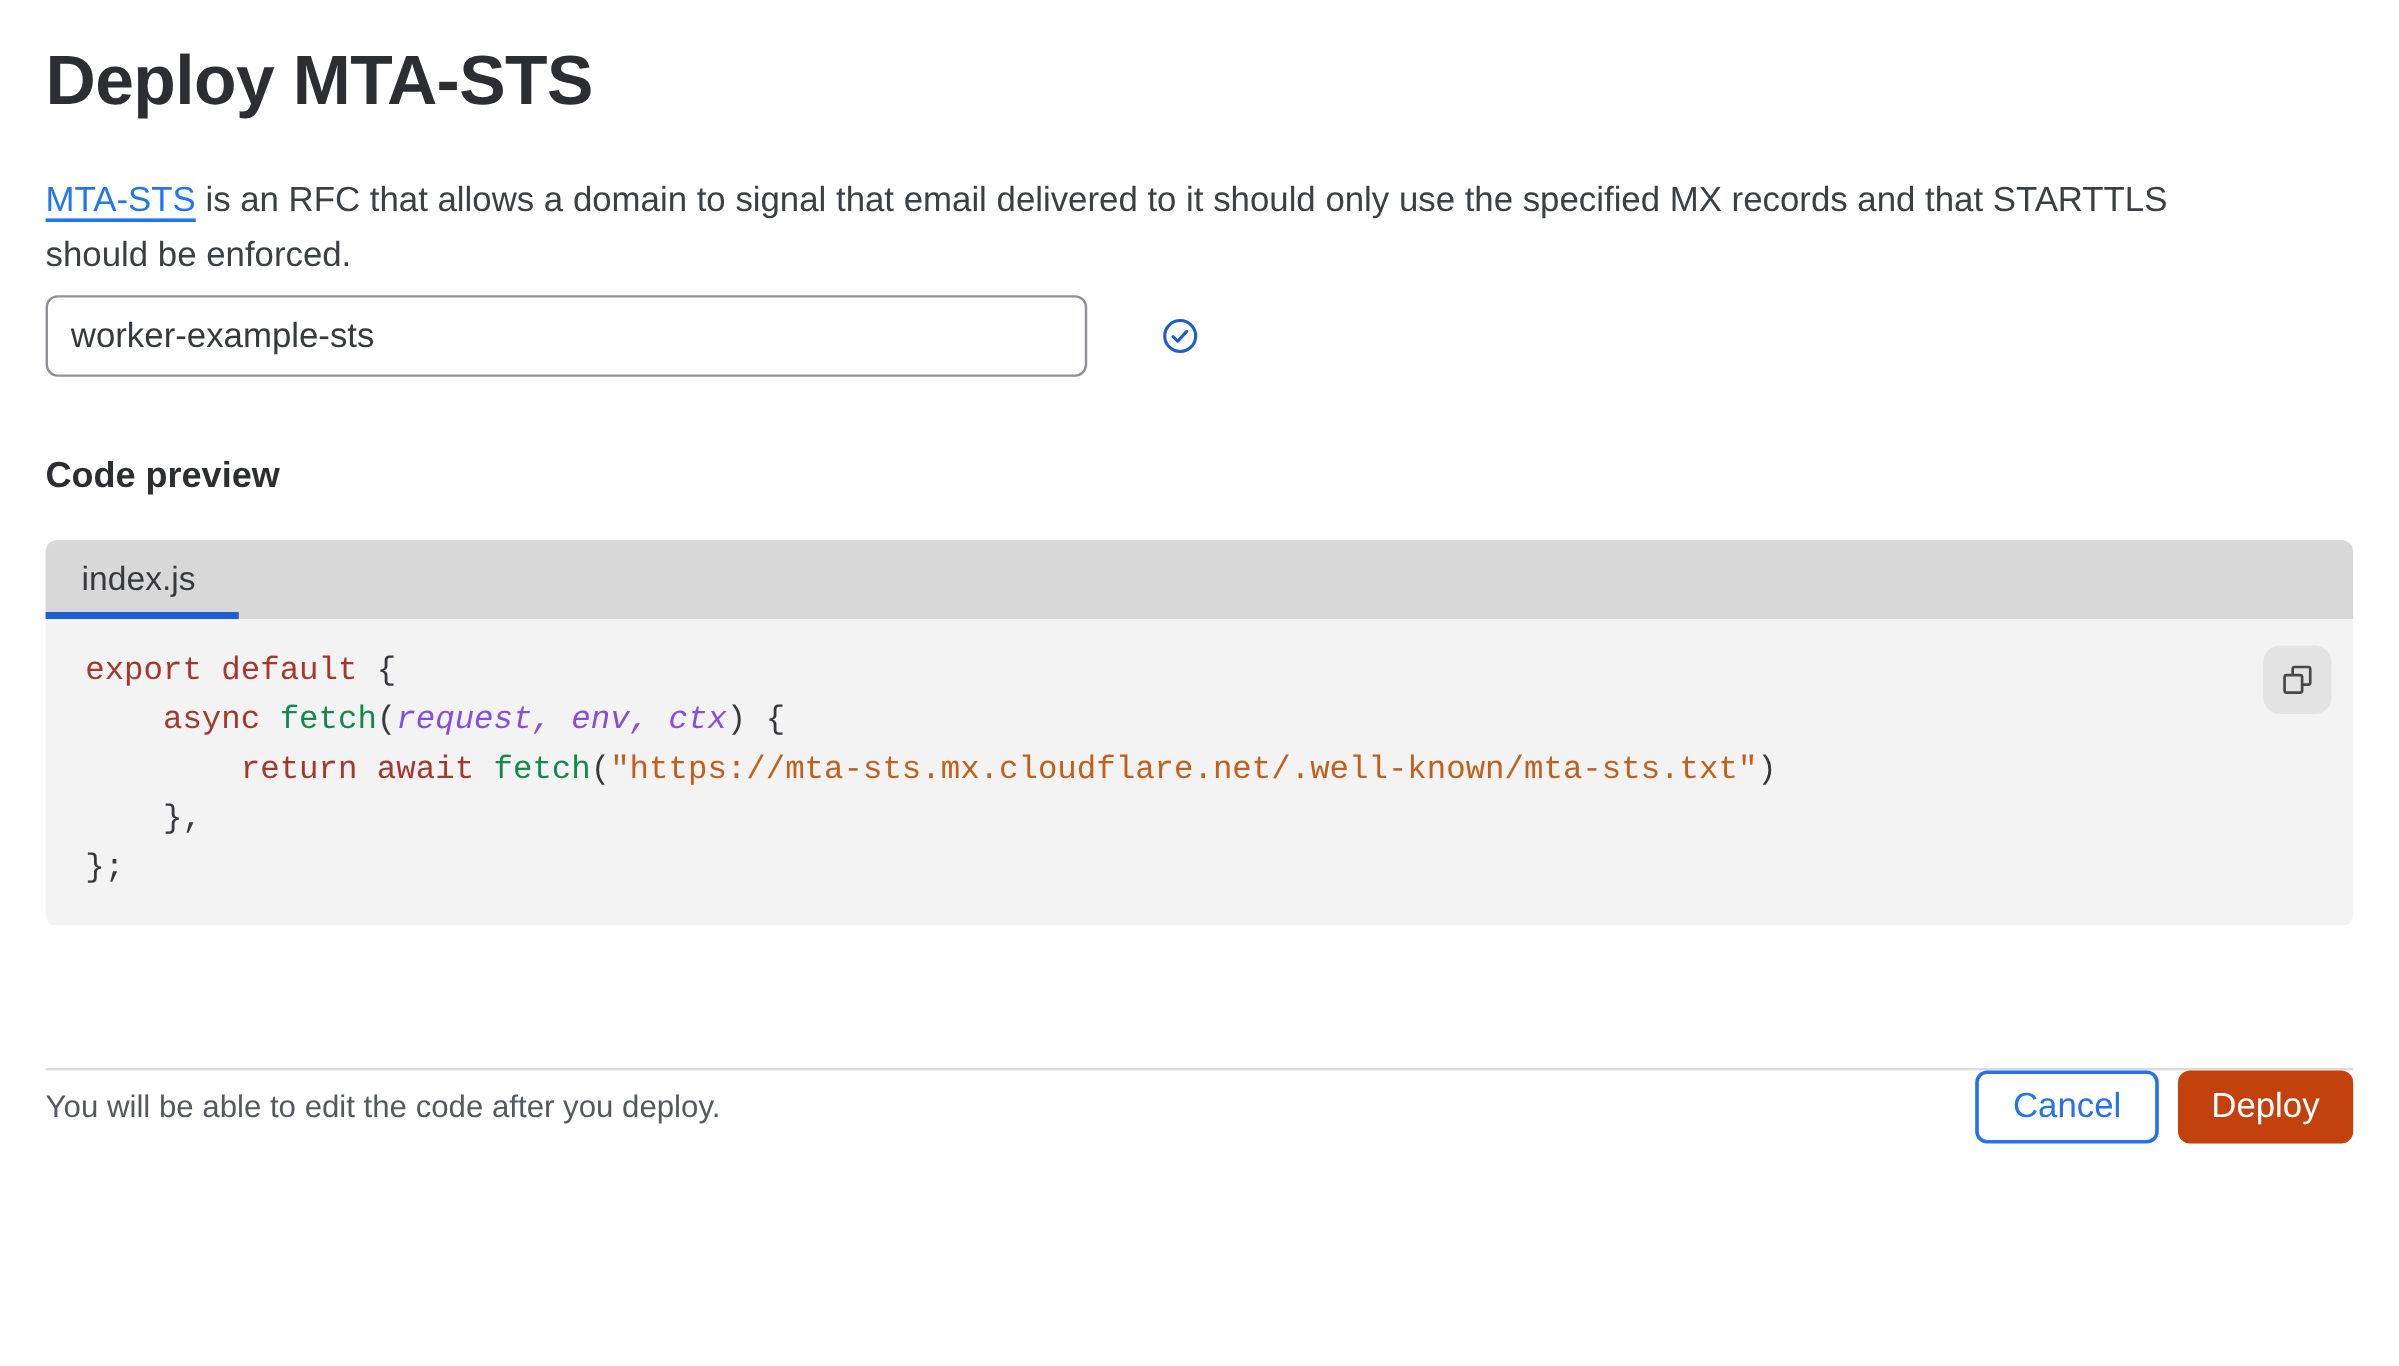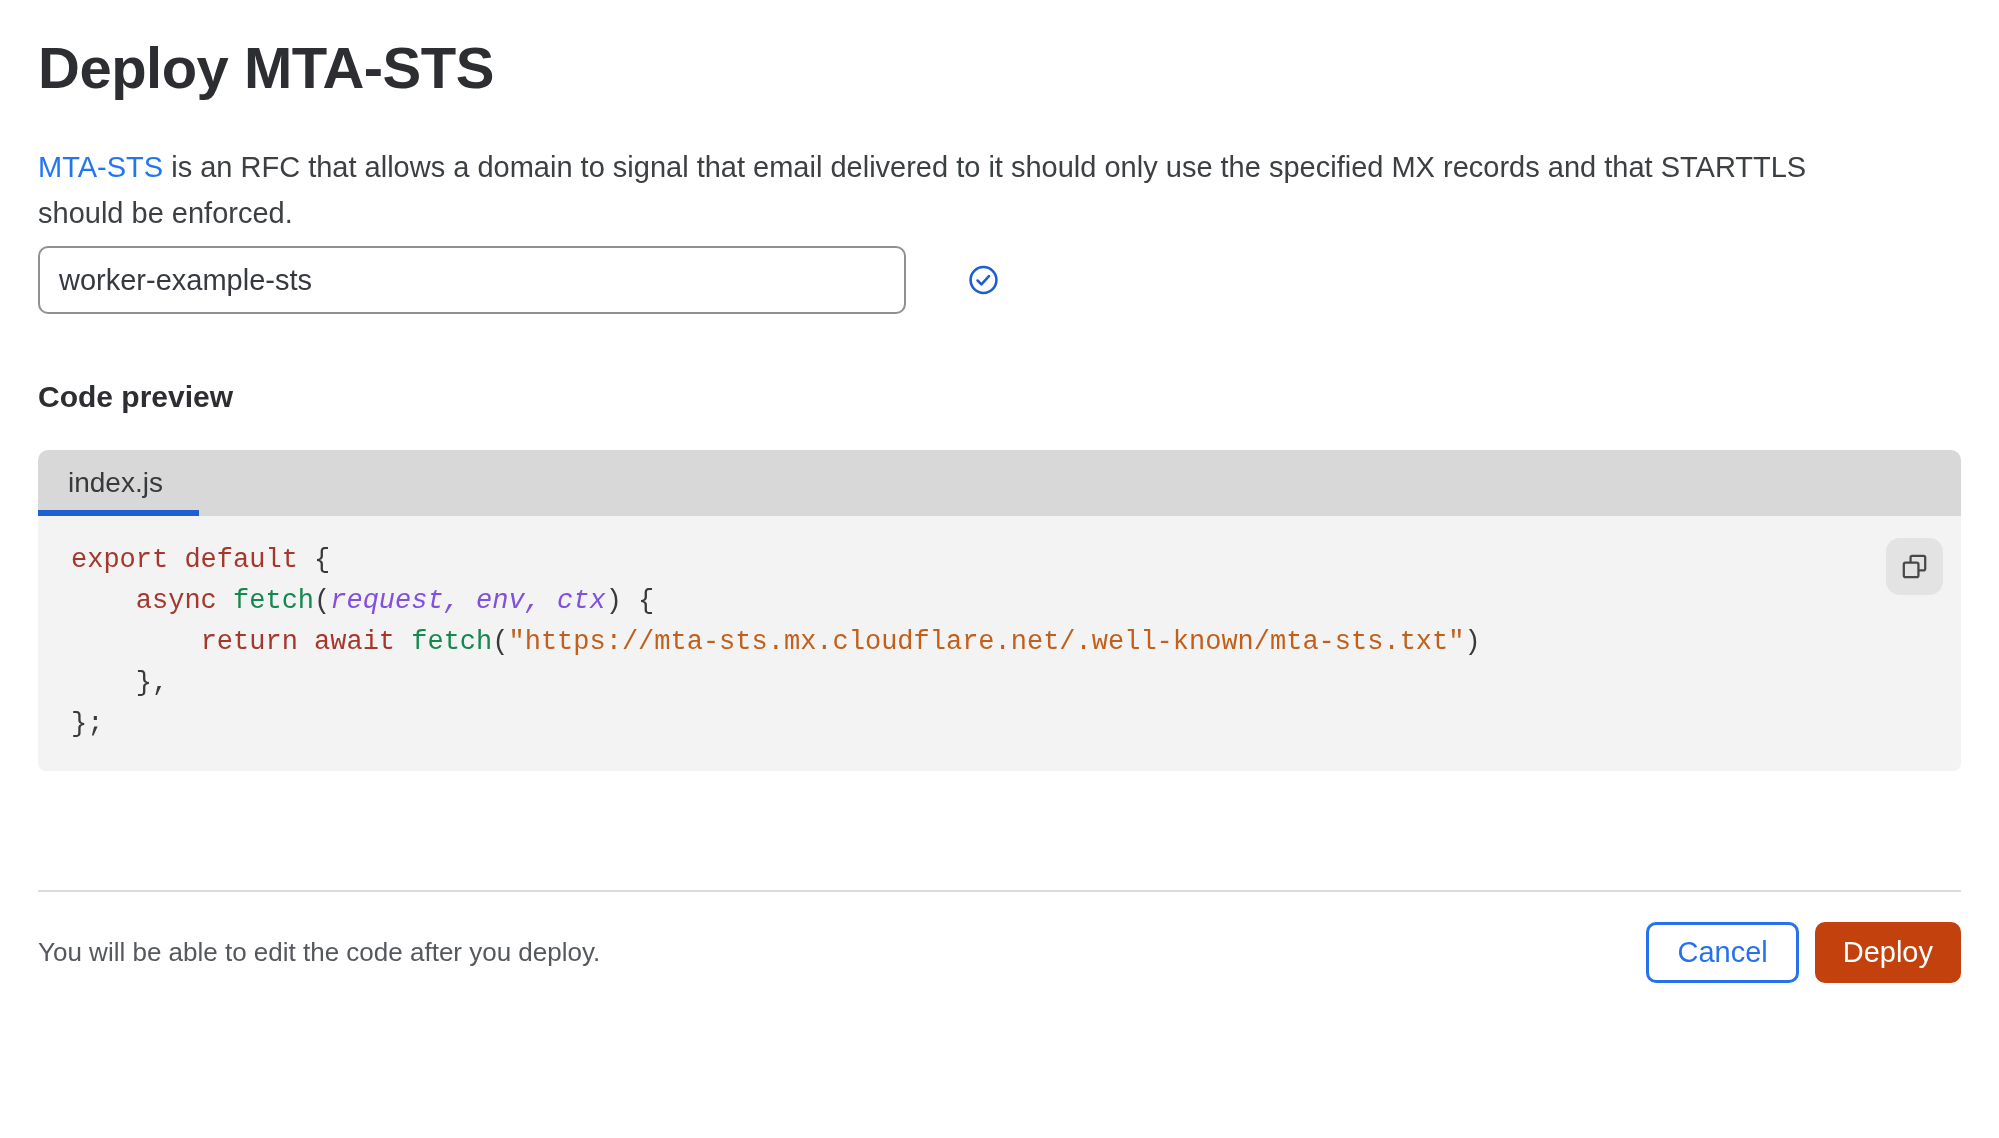--- a/index.html
+++ b/index.html
@@ -18,20 +18,21 @@
 
   .intro {
     margin-top: 44px;
     font-size: 29px;
     line-height: 46px;
     color: #3c4043;
     max-width: 1924px;
   }
   .intro a {
     color: #2276f2;
+    text-decoration: underline;
     text-underline-offset: 6px;
     text-decoration-thickness: 3px;
     cursor: pointer;
   }
 
   .field-label {
     margin-top: 60px;
     font-size: 30px;
     line-height: 38px;
     font-weight: 700;
@@ -123,21 +124,20 @@
     background: #e3e3e3;
     display: flex;
     align-items: center;
     justify-content: center;
     cursor: pointer;
   }
 
   .footer {
     margin-top: 119px;
     border-top: 2px solid #dbdbdb;
-    padding-top: 30px;
     display: flex;
     align-items: center;
     justify-content: space-between;
   }
   .footer-note {
     font-size: 26px;
     color: #55595e;
   }
   .footer-actions { display: flex; align-items: center; }
   .btn {

